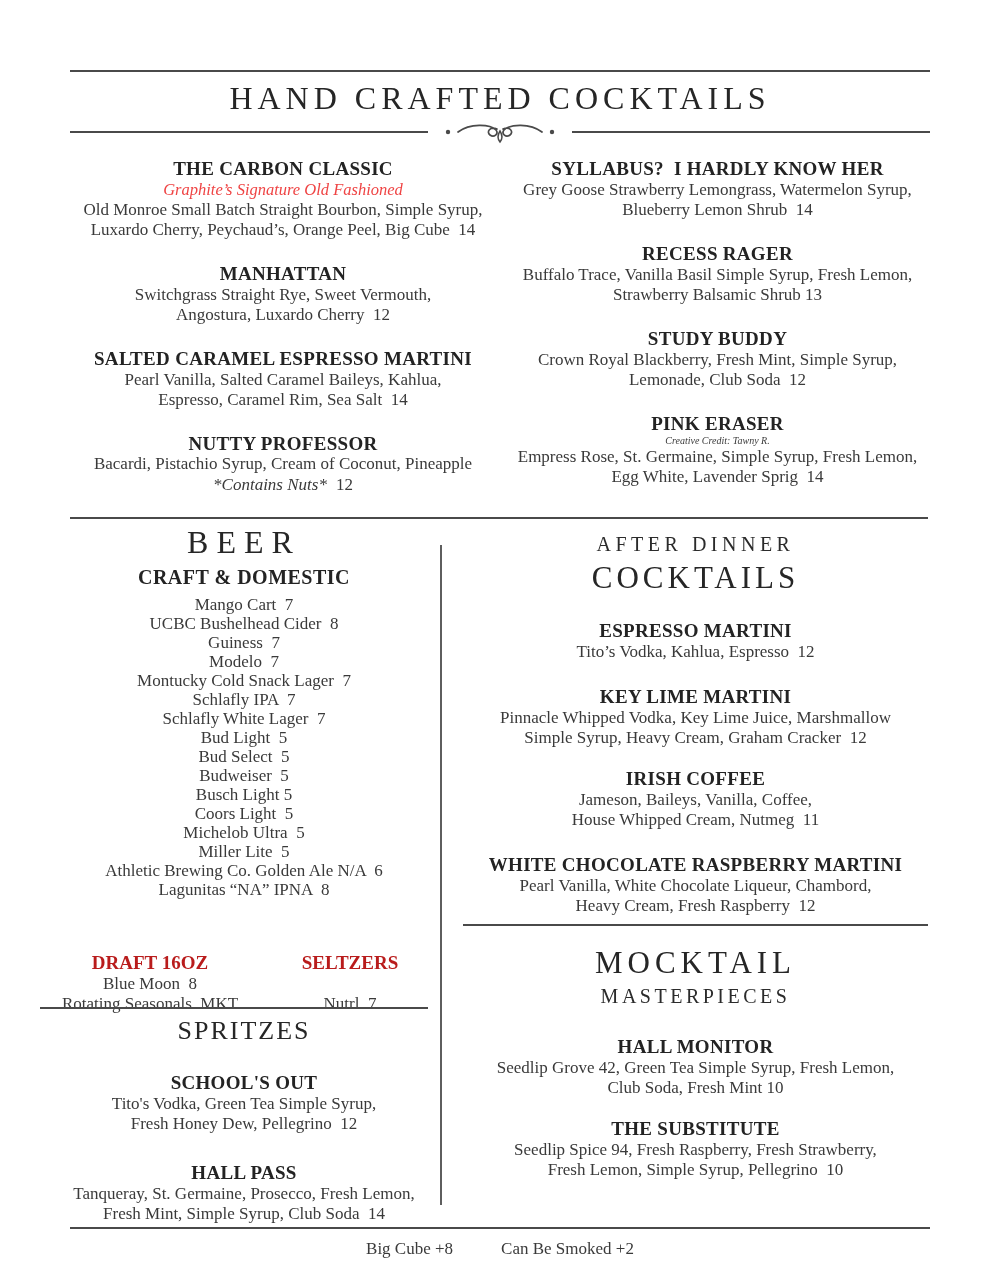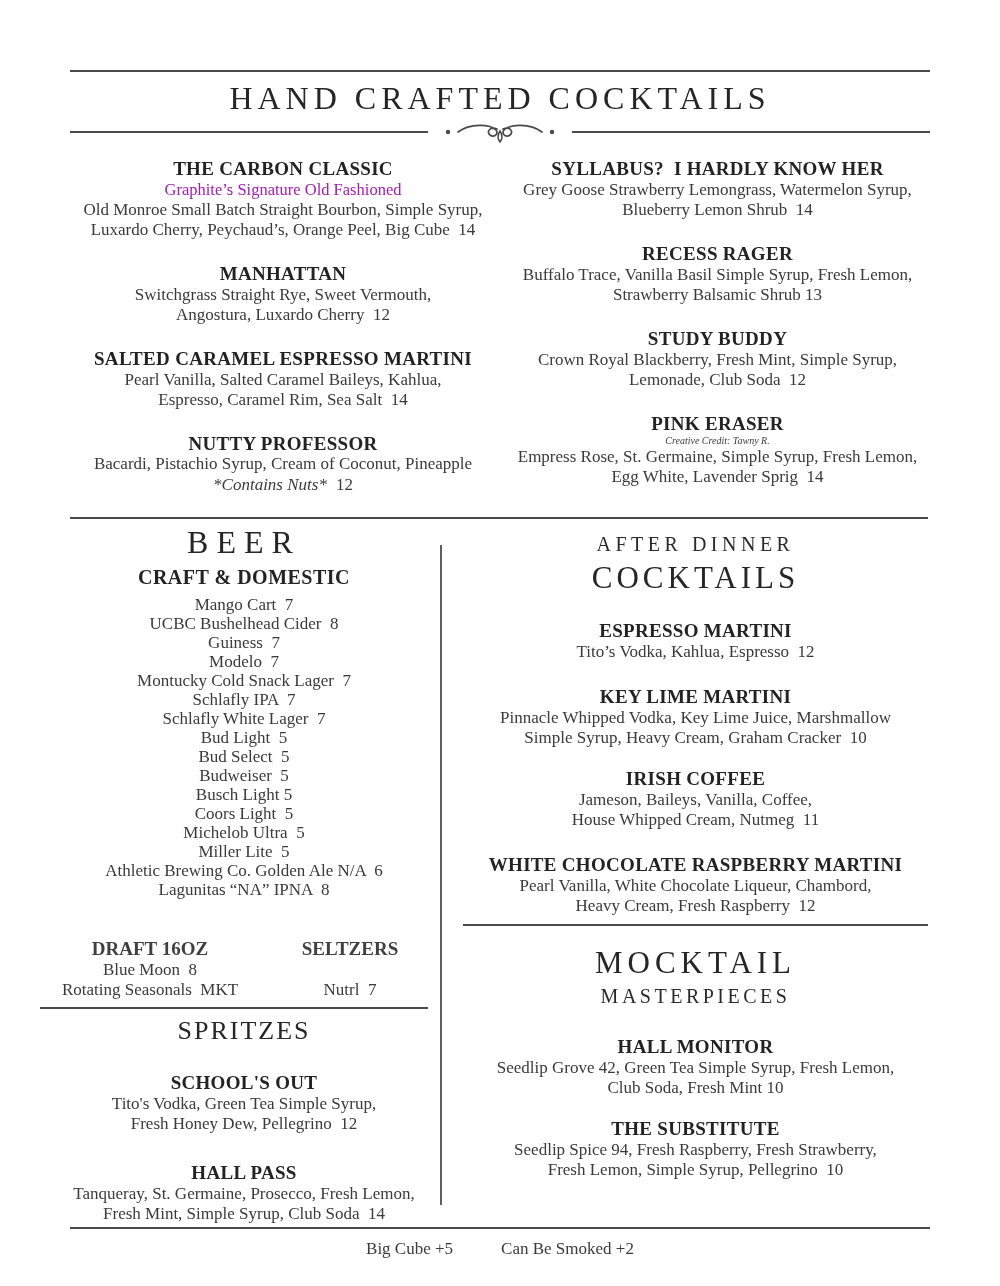--- a/index.html
+++ b/index.html
@@ -11,33 +11,33 @@
   .rule{position:absolute;height:2px;background:#4a4a4a;}
   .vrule{position:absolute;width:2px;background:#5e5e5e;}
   .center{text-align:center;}
   .page-title{
     font-size:32px;letter-spacing:5px;color:#262626;font-weight:400;white-space:pre-wrap;
   }
   .flourish-row{display:flex;align-items:center;}
   .flourish-row .seg{flex:1;height:2px;background:#4a4a4a;}
   .flourish-row svg{flex:0 0 auto;margin:0 6px;}
   .menu-name{font-weight:bold;font-size:19px;color:#232323;letter-spacing:0.3px;white-space:pre-wrap;line-height:1.15;}
-  .menu-sub{font-size:16.5px;color:#a21caf;line-height:1.2;}
+  .menu-sub{font-style:italic;font-size:16.5px;color:#ef4444;line-height:1.2;}
   .menu-credit{font-style:italic;font-size:10px;color:#3a3a3a;line-height:1.25;}
   .menu-line{font-size:17px;color:#3a3a3a;line-height:1.18;white-space:pre-wrap;}
   .mi{margin-bottom:23px;}
   .mi-sp{margin-bottom:28px;}
   .beer-title{font-size:32px;letter-spacing:8px;color:#262626;line-height:1.15;font-family:Liberation Serif, serif;}
   .beer-sub{font-weight:bold;font-size:20px;letter-spacing:0.5px;color:#232323;margin-top:5px;}
   .beer-list{list-style:none;margin:6px 0 0 0;padding:0;}
   .beer-list li{font-size:17px;color:#3a3a3a;line-height:19px;white-space:pre-wrap;}
   .tap-row{display:flex;}
   .tap-col-l{width:55%;}
   .tap-col-r{width:45%;}
-  .tap-title{font-weight:bold;font-size:19px;color:#404040;line-height:1.15;}
+  .tap-title{font-weight:bold;font-size:19px;color:#b91c1c;line-height:1.15;margin-top:14px;}
   .tap-line{font-size:17px;color:#3a3a3a;line-height:1.2;white-space:pre-wrap;}
   .spritz-title{font-size:26px;letter-spacing:2px;color:#262626;}
   .ad-t1{font-size:20px;letter-spacing:4.5px;color:#2b2b2b;line-height:1.2;white-space:pre-wrap;}
   .ad-t2{font-size:31px;letter-spacing:4px;color:#262626;line-height:1.2;margin-top:3px;}
   .mk-t1{font-size:31px;letter-spacing:5px;color:#262626;line-height:1.2;}
   .mk-t2{font-size:20px;letter-spacing:3.5px;color:#2b2b2b;line-height:1.2;margin-top:3px;}
   .price-gap{margin-left:9px;}
   .italic{font-style:italic;}
   .footer-notes{display:flex;justify-content:center;gap:48px;font-size:17px;color:#3a3a3a;}
 </style>
@@ -166,21 +166,21 @@
     <div class="ad-t2">COCKTAILS</div>
   </div>
   <div class="abs center" style="top:620px;left:463px;width:465px;">
     <div style="margin-bottom:24px;">
       <div class="menu-name">ESPRESSO MARTINI</div>
       <div class="menu-line">Tito’s Vodka, Kahlua, Espresso  12</div>
     </div>
     <div style="margin-bottom:20px;">
       <div class="menu-name">KEY LIME MARTINI</div>
       <div class="menu-line">Pinnacle Whipped Vodka, Key Lime Juice, Marshmallow</div>
-      <div class="menu-line">Simple Syrup, Heavy Cream, Graham Cracker  10</div>
+      <div class="menu-line">Simple Syrup, Heavy Cream, Graham Cracker  12</div>
     </div>
     <div style="margin-bottom:24px;">
       <div class="menu-name">IRISH COFFEE</div>
       <div class="menu-line">Jameson, Baileys, Vanilla, Coffee,</div>
       <div class="menu-line">House Whipped Cream, Nutmeg  11</div>
     </div>
     <div>
       <div class="menu-name">WHITE CHOCOLATE RASPBERRY MARTINI</div>
       <div class="menu-line">Pearl Vanilla, White Chocolate Liqueur, Chambord,</div>
       <div class="menu-line">Heavy Cream, Fresh Raspberry  12</div>
@@ -200,17 +200,17 @@
     </div>
     <div>
       <div class="menu-name">THE SUBSTITUTE</div>
       <div class="menu-line">Seedlip Spice 94, Fresh Raspberry, Fresh Strawberry,</div>
       <div class="menu-line">Fresh Lemon, Simple Syrup, Pellegrino  10</div>
     </div>
   </div>
 
   <div class="rule" style="top:1227px;left:70px;width:860px;"></div>
   <div class="abs footer-notes" style="top:1239px;left:0;width:1000px;">
-    <span>Big Cube +5</span>
+    <span>Big Cube +8</span>
     <span>Can Be Smoked +2</span>
   </div>
 
 </div>
 
 </body></html>

